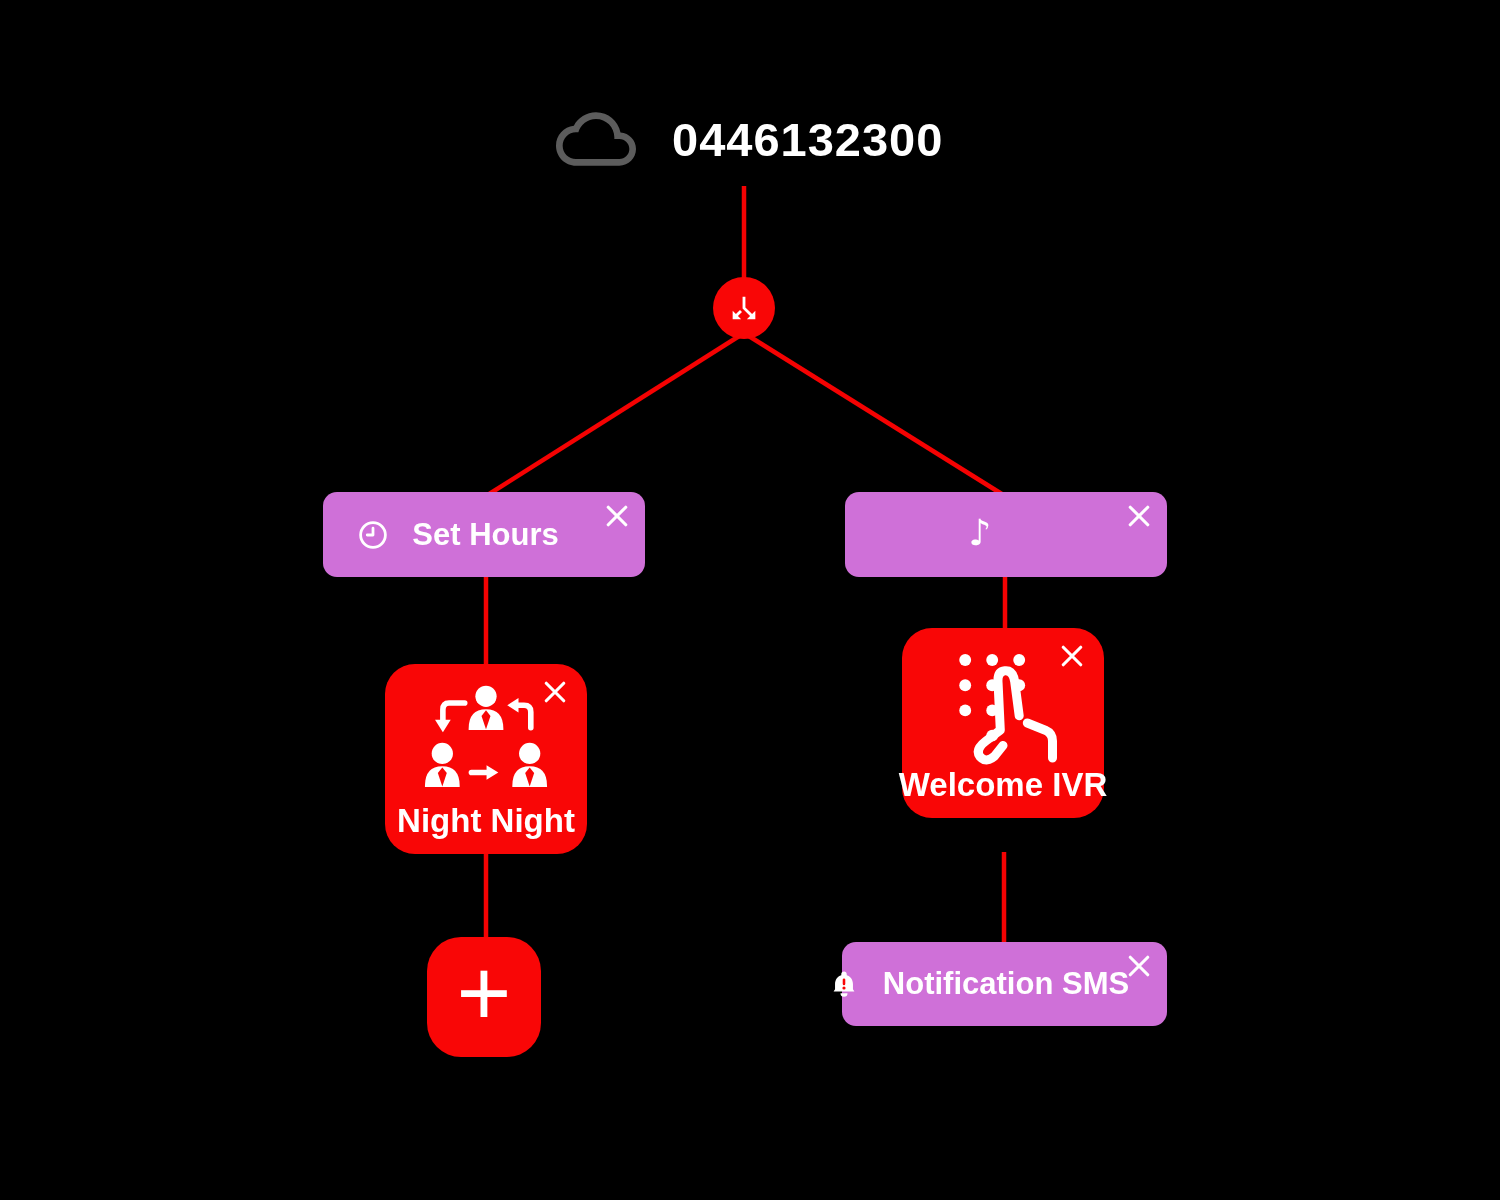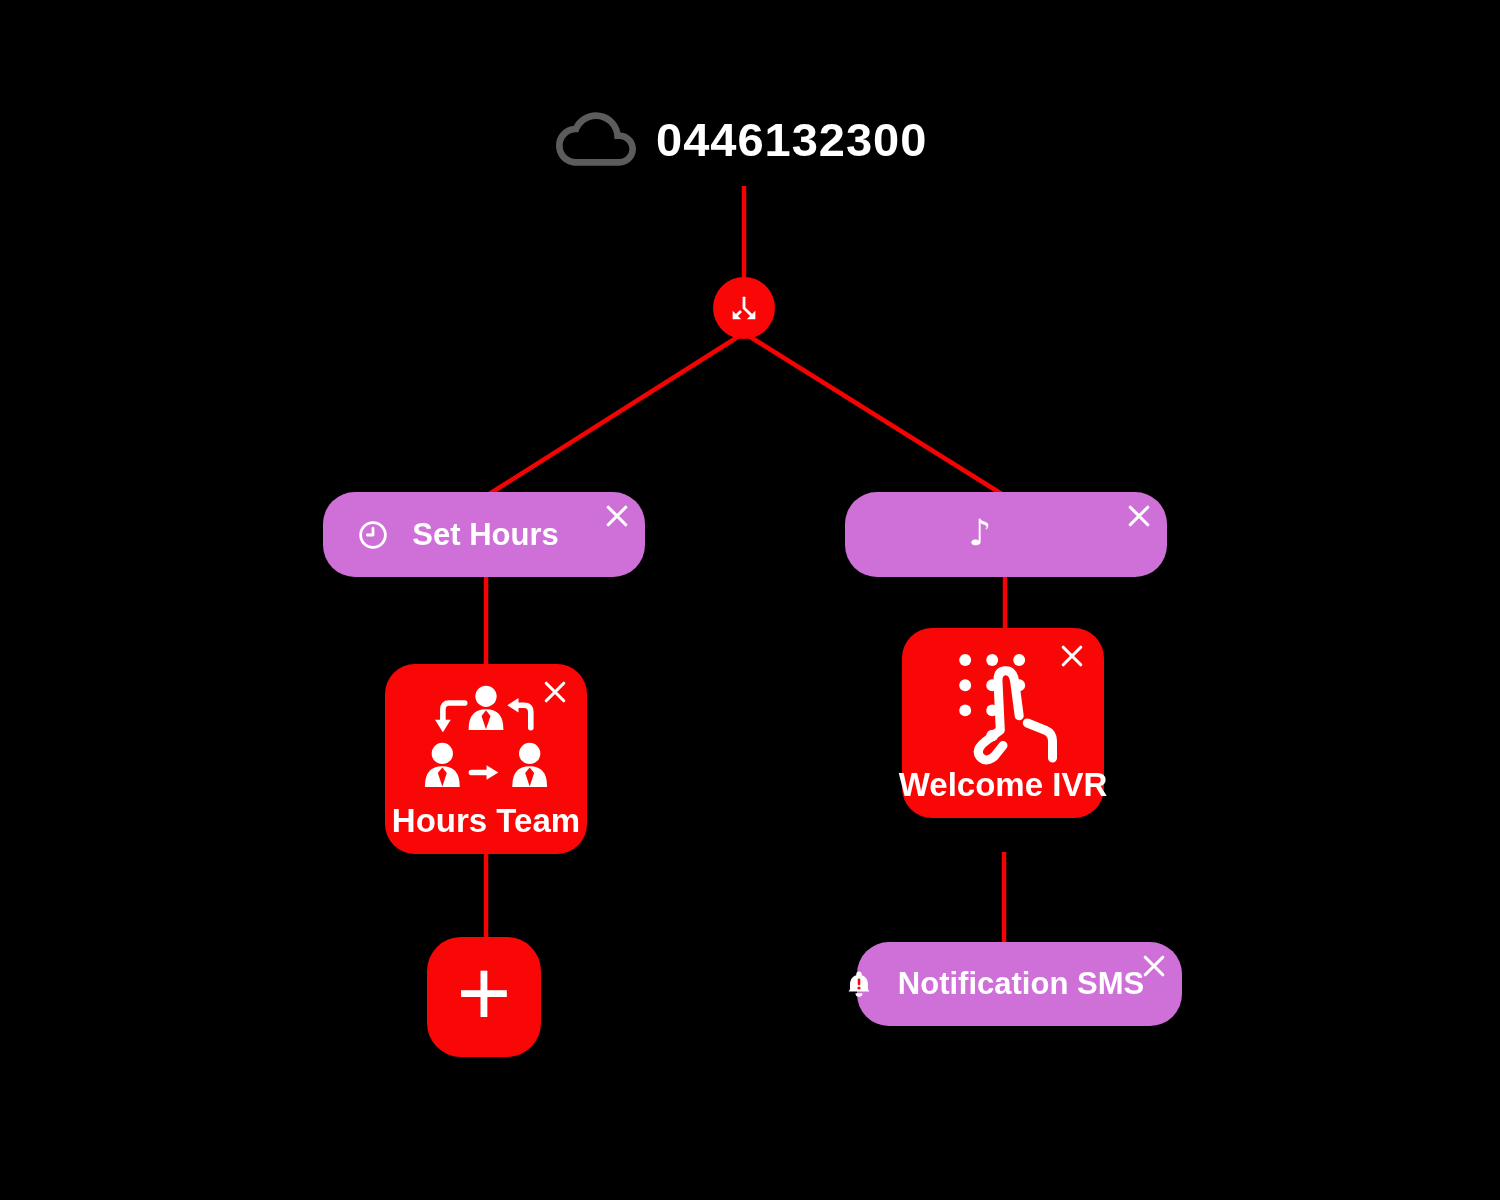--- a/index.html
+++ b/index.html
@@ -7,32 +7,32 @@
     --node-purple:#cf70d8; --cloud-gray:#5c5c5c; --text-white:#ffffff;
   }
   *{margin:0;padding:0;box-sizing:border-box;}
   html,body{background:var(--background);}
   body{font-family:"Liberation Sans","DejaVu Sans",sans-serif;}
   .stage{position:relative;width:1500px;height:1200px;background:var(--background);overflow:hidden;}
   .wires{position:absolute;left:0;top:0;width:1500px;height:1200px;}
   .wire{stroke:var(--line-red);stroke-width:4.5;}
 
   
-  .header-node{position:absolute;left:556px;top:108px;display:flex;align-items:center;gap:20px;justify-content:space-between;}
+  .header-node{position:absolute;left:556px;top:108px;display:flex;align-items:center;gap:36px;justify-content:space-between;}
   .cloud-svg{display:block;}
   .cloud-svg path{fill:var(--cloud-gray);}
   .phone-number{color:var(--text-white);font-size:47px;font-weight:700;letter-spacing:1px;line-height:1;}
 
   
   .branch-node{position:absolute;left:713px;top:277px;width:62px;height:62px;border-radius:50%;
     background:var(--node-red);display:flex;align-items:center;justify-content:center;cursor:pointer;}
   .branch-node svg path{fill:var(--text-white);}
 
   
-  .pill{position:absolute;height:85px;background:var(--node-purple);border-radius:32px;
+  .pill{position:absolute;height:85px;background:var(--node-purple);border-radius:14px;
     display:flex;align-items:center;justify-content:center;gap:23px;padding-right:52px;cursor:pointer;}
   .pill-label{color:var(--text-white);font-size:31px;font-weight:700;white-space:nowrap;}
   .pill .icon-svg{flex:none;}
   .note-glyph{color:var(--text-white);font-size:36px;font-weight:400;
     font-family:"DejaVu Sans",sans-serif;line-height:1;transform:translateY(-2px);}
 
   
   .card{position:absolute;width:202px;height:190px;background:var(--node-red);border-radius:30px;
     display:flex;flex-direction:column;align-items:center;justify-content:flex-end;cursor:pointer;}
   .card-icon{position:absolute;top:20px;left:0;right:0;display:flex;justify-content:center;}
@@ -119,21 +119,21 @@
         <use href="#person" x="21" y="62"></use>
         <use href="#person" x="99" y="62"></use>
         <path class="white-stroke" d="M41 17 H27 Q21.5 17 21.5 23 V33" stroke-width="5"></path>
         <polygon class="white-fill" points="21.5,43 14.5,32 28.5,32"></polygon>
         <path class="white-stroke" d="M100 39 V25 Q100 19 94 19 H88" stroke-width="5"></path>
         <polygon class="white-fill" points="79,19 89,12.5 89,25.5"></polygon>
         <path class="white-stroke" d="M47 79 H62" stroke-width="5"></path>
         <polygon class="white-fill" points="71,79 60.5,72.5 60.5,85.5"></polygon>
       </svg>
     </div>
-    <div class="card-label">Hours Team</div>
+    <div class="card-label">Night Night</div>
     <button class="close-btn" style="top:8px;right:12px;">
       <svg width="28" height="28" viewBox="0 0 24 24">
           <path d="M4.5 4.5 L19.5 19.5 M19.5 4.5 L4.5 19.5"></path>
         </svg>
     </button>
   </div>
 
   <div class="card" style="left:902px;top:628px;">
     <div class="card-icon" style="top:14px;">
       <svg width="126" height="126" viewBox="0 0 140 140">
@@ -157,21 +157,21 @@
       <svg width="28" height="28" viewBox="0 0 24 24">
           <path d="M4.5 4.5 L19.5 19.5 M19.5 4.5 L4.5 19.5"></path>
         </svg>
     </button>
   </div>
 
   <button class="add-btn">
     <span>+</span>
   </button>
 
-  <div class="pill" style="left:842px;top:942px;width:325px;height:84px;margin-left:15px;">
+  <div class="pill" style="left:842px;top:942px;width:325px;height:84px;">
     <svg class="icon-svg" width="32" height="32" viewBox="0 0 40 40">
       <path class="white-fill" d="M20 4.5 C22 4.5 23.4 5.9 23.4 7.9 L23.4 9.2 C28.4 10.8 31.2 15 31.2 20.3 L31.2 26.5 L33 29.5 L7 29.5 L8.8 26.5 L8.8 20.3 C8.8 15 11.6 10.8 16.6 9.2 L16.6 7.9 C16.6 5.9 18 4.5 20 4.5 Z"></path>
       <path class="white-fill" d="M15.6 31.5 a4.4 4.4 0 0 0 8.8 0 z"></path>
       <rect class="red-fill" x="18.4" y="13" width="3.2" height="8.5" rx="1.6"></rect>
       <circle class="red-fill" cx="20" cy="25" r="2"></circle>
     </svg>
     <span class="pill-label">Notification SMS</span>
     <button class="close-btn">
       <svg width="28" height="28" viewBox="0 0 24 24">
           <path d="M4.5 4.5 L19.5 19.5 M19.5 4.5 L4.5 19.5"></path>

